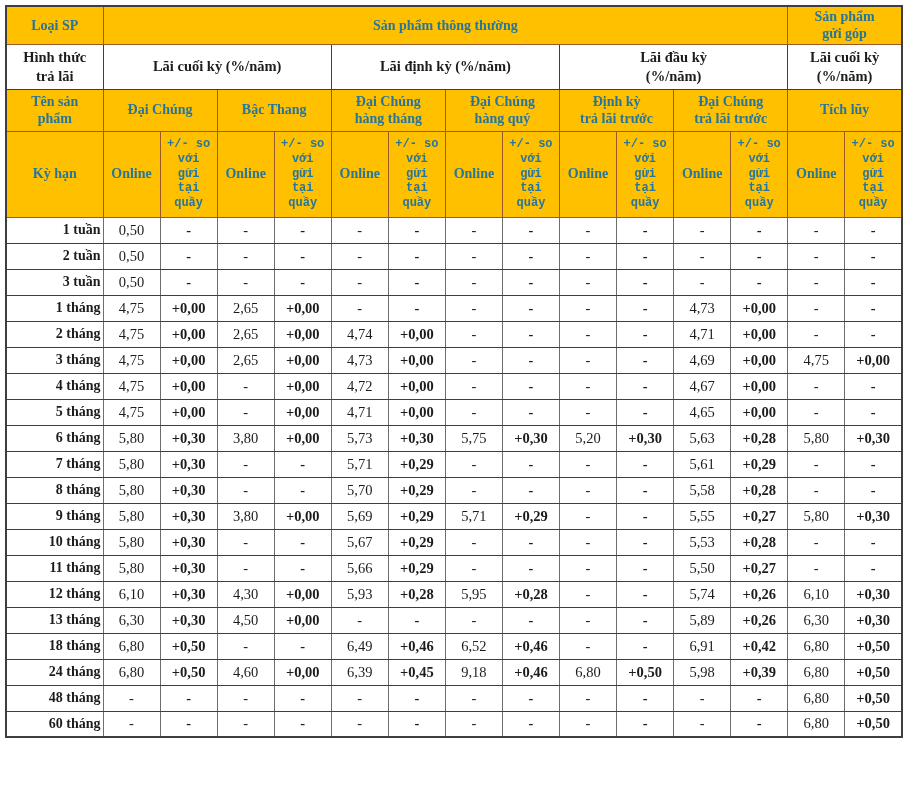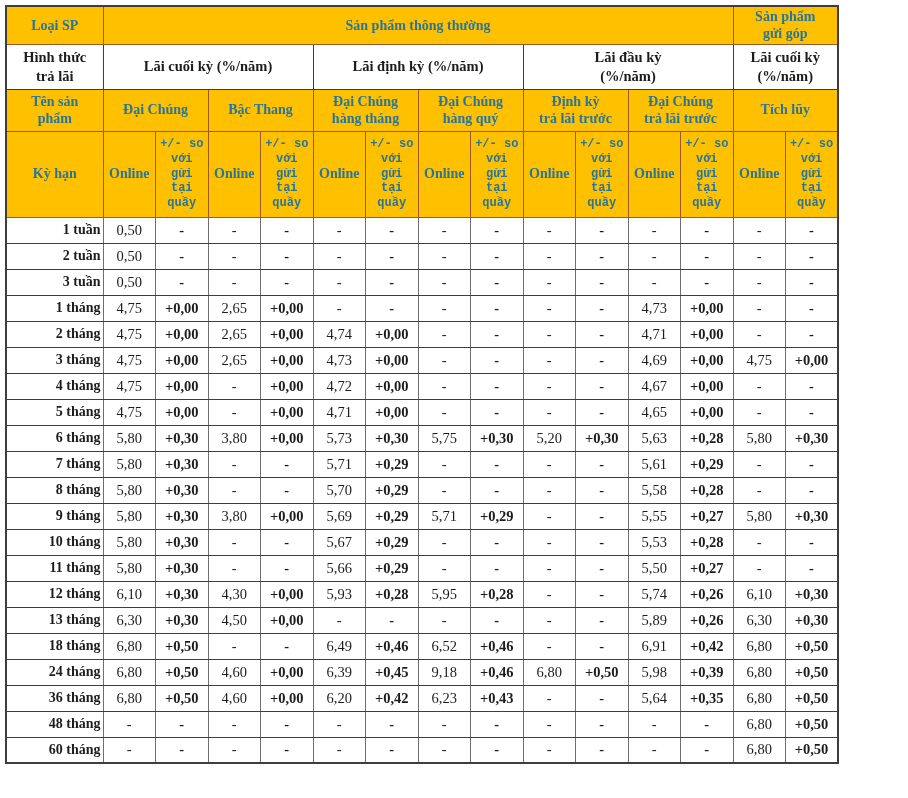--- a/index.html
+++ b/index.html
@@ -10,21 +10,21 @@
     --b-dark:#3e3e3e;
     --b-mid:#6e6e6e;
   }
   html,body{margin:0;padding:0;background:#ffffff;}
   body{
     width:908px;height:798px;overflow:hidden;box-sizing:border-box;
     padding:5px 5px 7px 5px;
     font-family:"Liberation Serif","DejaVu Serif",serif;
   }
   table.rates{
-    width:834px;border-collapse:collapse;table-layout:fixed;
+    width:898px;border-collapse:collapse;table-layout:fixed;
     border:2px solid var(--b-dark);
     padding-left:32px;
   }
   col.c-period{width:97px;}
   th,td{
     text-align:center;vertical-align:middle;
     white-space:pre-line;overflow:hidden;
     padding:1px 2px;box-sizing:border-box;
   }
   
@@ -456,37 +456,20 @@
         <td class="val">9,18</td>
         <td class="diff">+0,46</td>
         <td class="val">6,80</td>
         <td class="diff">+0,50</td>
         <td class="val">5,98</td>
         <td class="diff">+0,39</td>
         <td class="val">6,80</td>
         <td class="diff">+0,50</td>
       </tr>
       <tr>
-        <td class="plabel">36 tháng</td>
-        <td class="val">6,80</td>
-        <td class="diff">+0,50</td>
-        <td class="val">4,60</td>
-        <td class="diff">+0,00</td>
-        <td class="val">6,20</td>
-        <td class="diff">+0,42</td>
-        <td class="val">6,23</td>
-        <td class="diff">+0,43</td>
-        <td class="val">-</td>
-        <td class="diff">-</td>
-        <td class="val">5,64</td>
-        <td class="diff">+0,35</td>
-        <td class="val">6,80</td>
-        <td class="diff">+0,50</td>
-      </tr>
-      <tr>
         <td class="plabel">48 tháng</td>
         <td class="val">-</td>
         <td class="diff">-</td>
         <td class="val">-</td>
         <td class="diff">-</td>
         <td class="val">-</td>
         <td class="diff">-</td>
         <td class="val">-</td>
         <td class="diff">-</td>
         <td class="val">-</td>

